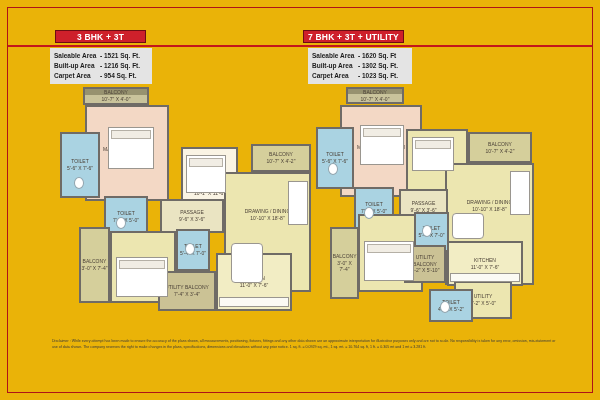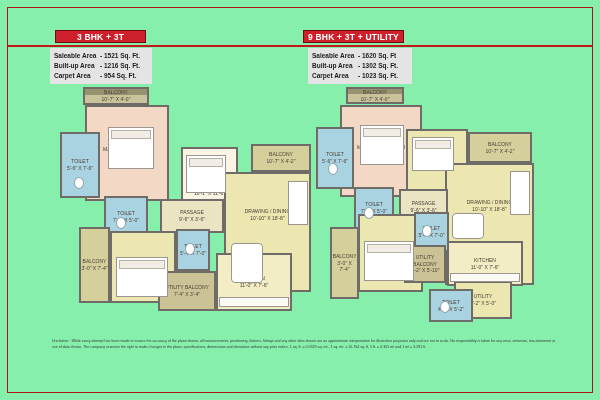--- a/index.html
+++ b/index.html
@@ -1,16 +1,16 @@
 <!DOCTYPE html>
 <html><head>
 <meta charset="utf-8">
 <style>
   html,body{margin:0;padding:0;background:#fff;}
-  .page{position:relative;width:600px;height:400px;background:#86efac;overflow:hidden;
+  .page{position:relative;width:600px;height:400px;background:#eab308;overflow:hidden;
         font-family:"Liberation Sans",sans-serif;}
   .outer-border{position:absolute;left:7px;top:7px;right:7px;bottom:7px;
         border:1px solid #ae1317;pointer-events:none;}
   .red-line{position:absolute;left:8px;right:8px;top:45px;height:0;
         border-top:2px solid #c3161c;}
   .hdr{position:absolute;height:13px;background:#ce202b;border:1px solid #6d0d12;
         color:#fff;font-weight:bold;font-size:8.5px;display:flex;align-items:center;
         justify-content:center;box-sizing:border-box;z-index:5;letter-spacing:.2px;}
   .info{position:absolute;background:#e4e4e4;padding:3px 4px;z-index:4;box-sizing:border-box;}
   .irow{display:flex;font-size:6.5px;font-weight:600;color:#1c1c1c;line-height:1.55;}
@@ -55,21 +55,21 @@
       <span class="il">Built-up Area</span>
       <span class="iv">-  1216 Sq. Ft.</span>
     </div>
     <div class="irow">
       <span class="il">Carpet Area</span>
       <span class="iv">-  954 Sq. Ft.</span>
     </div>
   </div>
 
   <div class="hdr" style="left:303px;top:30px;width:101px">
-    <span>9 BHK + 3T + UTILITY</span>
+    <span>7 BHK + 3T + UTILITY</span>
   </div>
   <div class="info" style="left:308px;top:48px;width:104px">
     <div class="irow">
       <span class="il">Saleable Area</span>
       <span class="iv">-  1620 Sq. Ft</span>
     </div>
     <div class="irow">
       <span class="il">Built-up Area</span>
       <span class="iv">-  1302 Sq. Ft.</span>
     </div>

